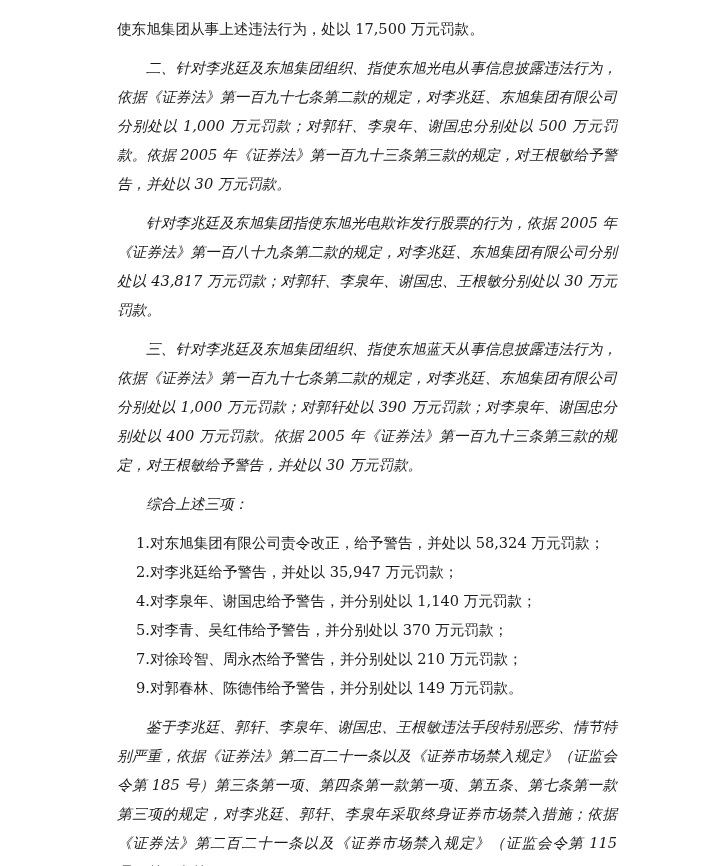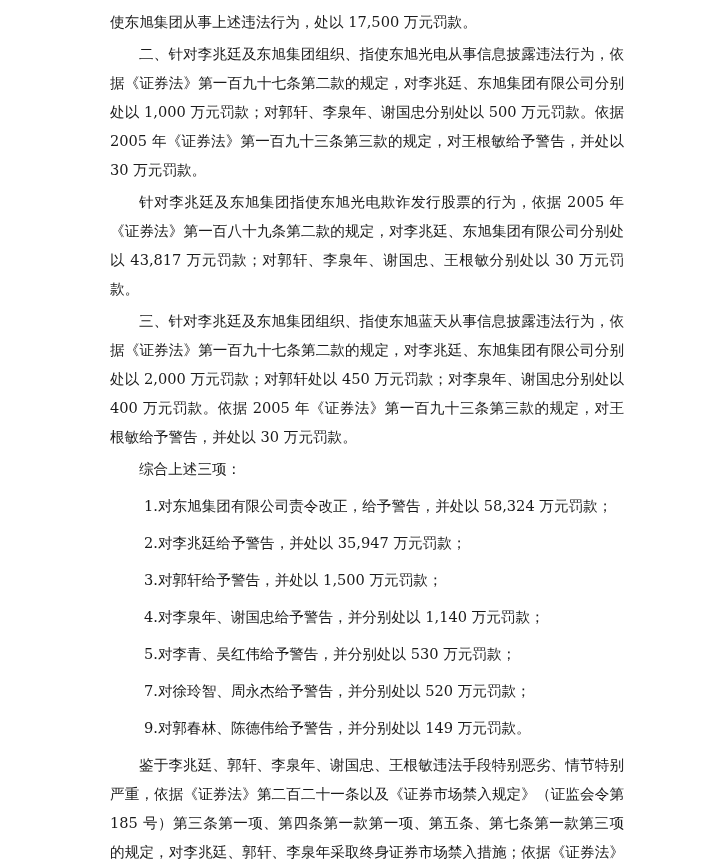--- a/index.html
+++ b/index.html
@@ -3,36 +3,35 @@
 <meta charset="utf-8">
 <style>
   html, body { margin: 0; padding: 0; background: #ffffff; }
   body { width: 724px; height: 866px; overflow: hidden; position: relative; }
   .page {
     position: absolute; left: 107px; top: 4px; width: 520px;
     font-family: "DejaVu Serif", "Liberation Serif", serif;
     font-size: 14.6px; line-height: 29px; color: #1a1a1a;
     text-align: justify; text-justify: inter-character;
   }
-  .p { margin: 3px; }
-  .indent { text-indent: 29px; }
-  .list-item { margin: 8px; padding-left: 29px; }
+  .p { margin: 10px; }
+  .indent { text-indent: 29px; font-style: italic; }
+  .list-item { margin: 0; padding-left: 29px; }
 </style>
 </head>
 <body>
 
 <div class="page">
   <p class="p">使东旭集团从事上述违法行为，处以 17,500 万元罚款。</p>
   <p class="p indent">二、针对李兆廷及东旭集团组织、指使东旭光电从事信息披露违法行为，依据《证券法》第一百九十七条第二款的规定，对李兆廷、东旭集团有限公司分别处以 1,000 万元罚款；对郭轩、李泉年、谢国忠分别处以 500 万元罚款。依据 2005 年《证券法》第一百九十三条第三款的规定，对王根敏给予警告，并处以 30 万元罚款。</p>
   <p class="p indent">针对李兆廷及东旭集团指使东旭光电欺诈发行股票的行为，依据 2005 年《证券法》第一百八十九条第二款的规定，对李兆廷、东旭集团有限公司分别处以 43,817 万元罚款；对郭轩、李泉年、谢国忠、王根敏分别处以 30 万元罚款。</p>
-  <p class="p indent">三、针对李兆廷及东旭集团组织、指使东旭蓝天从事信息披露违法行为，依据《证券法》第一百九十七条第二款的规定，对李兆廷、东旭集团有限公司分别处以 2,000 万元罚款；对郭轩处以 450 万元罚款；对李泉年、谢国忠分别处以 400 万元罚款。依据 2005 年《证券法》第一百九十三条第三款的规定，对王根敏给予警告，并处以 30 万元罚款。</p>
+  <p class="p indent">三、针对李兆廷及东旭集团组织、指使东旭蓝天从事信息披露违法行为，依据《证券法》第一百九十七条第二款的规定，对李兆廷、东旭集团有限公司分别处以 1,000 万元罚款；对郭轩处以 390 万元罚款；对李泉年、谢国忠分别处以 400 万元罚款。依据 2005 年《证券法》第一百九十三条第三款的规定，对王根敏给予警告，并处以 30 万元罚款。</p>
   <p class="p indent">综合上述三项：</p>
   <div>
     <p class="list-item">1.对东旭集团有限公司责令改正，给予警告，并处以 58,324 万元罚款；</p>
     <p class="list-item">2.对李兆廷给予警告，并处以 35,947 万元罚款；</p>
-    <p class="list-item">3.对郭轩给予警告，并处以 1,500 万元罚款；</p>
     <p class="list-item">4.对李泉年、谢国忠给予警告，并分别处以 1,140 万元罚款；</p>
-    <p class="list-item">5.对李青、吴红伟给予警告，并分别处以 530 万元罚款；</p>
-    <p class="list-item">7.对徐玲智、周永杰给予警告，并分别处以 520 万元罚款；</p>
+    <p class="list-item">5.对李青、吴红伟给予警告，并分别处以 370 万元罚款；</p>
+    <p class="list-item">7.对徐玲智、周永杰给予警告，并分别处以 210 万元罚款；</p>
     <p class="list-item">9.对郭春林、陈德伟给予警告，并分别处以 149 万元罚款。</p>
   </div>
   <p class="p indent">鉴于李兆廷、郭轩、李泉年、谢国忠、王根敏违法手段特别恶劣、情节特别严重，依据《证券法》第二百二十一条以及《证券市场禁入规定》（证监会令第 185 号）第三条第一项、第四条第一款第一项、第五条、第七条第一款第三项的规定，对李兆廷、郭轩、李泉年采取终身证券市场禁入措施；依据《证券法》第二百二十一条以及《证券市场禁入规定》（证监会令第 115 号）第三条第一项、</p>
 </div>
 
 </body></html>

